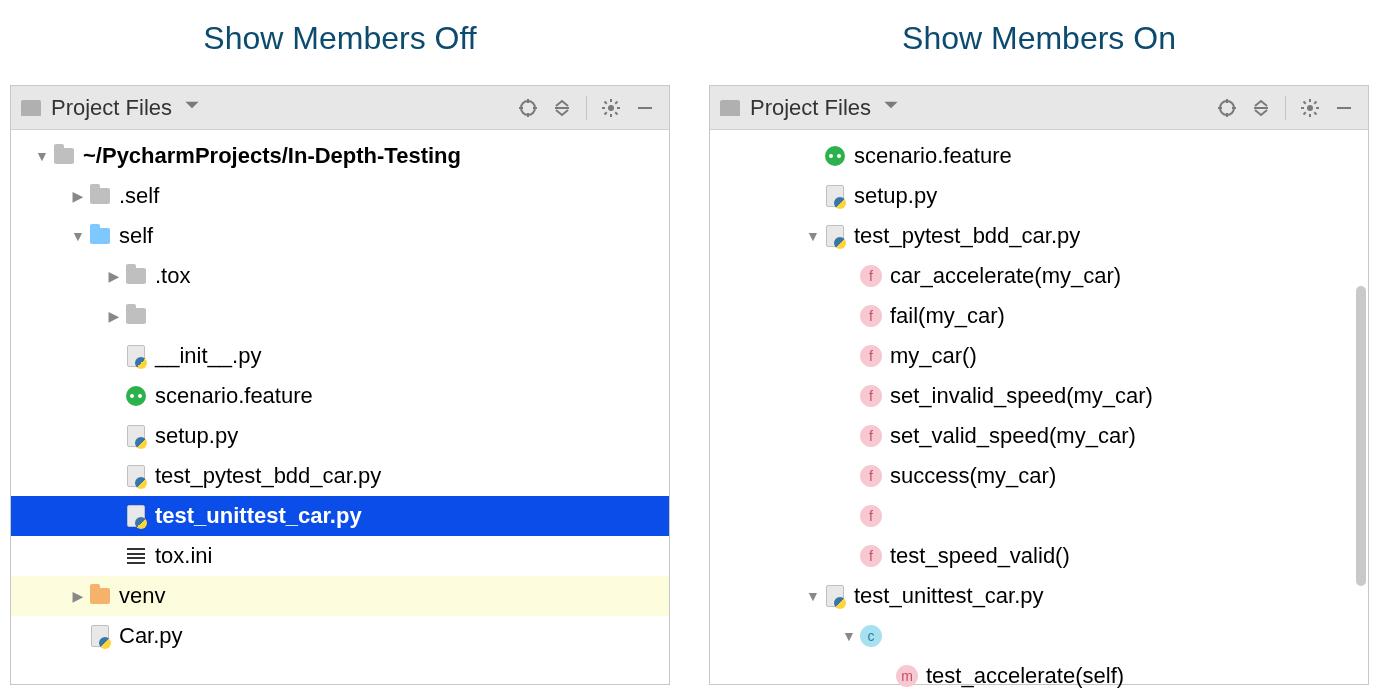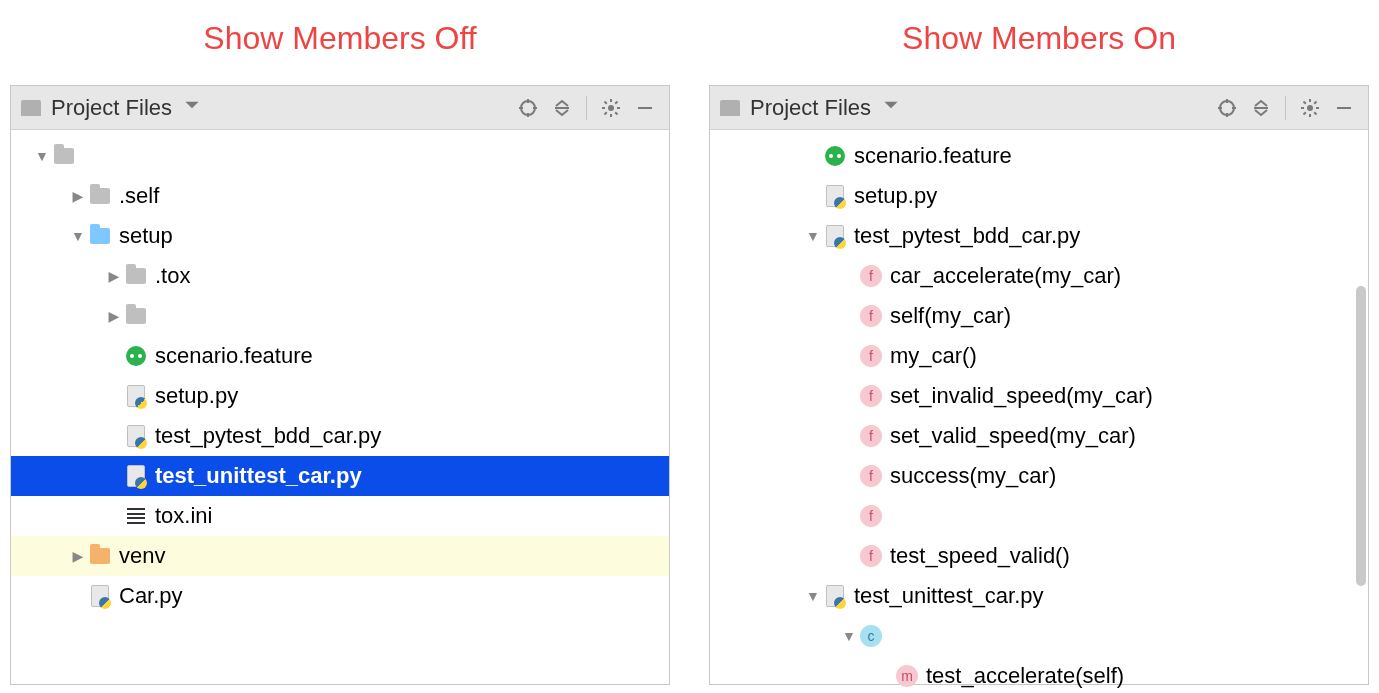--- a/index.html
+++ b/index.html
@@ -9,21 +9,21 @@
     font-family: Arial, Helvetica, sans-serif;
     font-size: 22px;
     background: #fff;
     width: 1379px;
     height: 693px;
     position: relative;
   }
   .title {
     position: absolute;
     font-size: 32px;
-    color: #ef4444;
+    color: #0c4a6e;
     text-align: center;
     width: 660px;
   }
   .title-left { left: 10px; top: 20px; }
   .title-right { left: 709px; top: 20px; text-align: center; }
   .panel {
     position: absolute;
     border: 1px solid #c8c8c8;
     background: #fff;
   }
@@ -213,51 +213,60 @@
     </span>
   </div>
 
   <div class="tree">
     <div class="row bold">
       <span class="indent in1"></span>
         <span class="arrow">▼</span>
       <span class="file-icon">
           <span class="ic-folder-grey"></span>
         </span>
+      <span>~/PycharmProjects/In-Depth-Testing</span>
     </div>
     <div class="row">
       <span class="indent in2"></span>
         <span class="arrow">▶</span>
       <span class="file-icon">
           <span class="ic-folder-grey"></span>
         </span>
       <span>.self</span>
     </div>
     <div class="row">
       <span class="indent in2"></span>
         <span class="arrow">▼</span>
       <span class="file-icon">
           <span class="ic-folder-blue"></span>
         </span>
-      <span>setup</span>
+      <span>self</span>
     </div>
     <div class="row">
       <span class="indent in3"></span>
         <span class="arrow">▶</span>
       <span class="file-icon">
           <span class="ic-folder-grey"></span>
         </span>
       <span>.tox</span>
     </div>
     <div class="row">
       <span class="indent in3"></span>
         <span class="arrow">▶</span>
       <span class="file-icon">
           <span class="ic-folder-grey"></span>
         </span>
+    </div>
+    <div class="row">
+      <span class="indent in3"></span>
+        <span class="arrow none">▶</span>
+      <span class="file-icon">
+          <span class="ic-py"></span>
+        </span>
+      <span>__init__.py</span>
     </div>
     <div class="row">
       <span class="indent in3"></span>
         <span class="arrow none">▶</span>
       <span class="file-icon">
           <span class="ic-feature"></span>
         </span>
       <span>scenario.feature</span>
     </div>
     <div class="row">
@@ -393,21 +402,21 @@
     <div class="row">
       <span class="indent in4"></span>
         <span class="arrow none">▶</span>
       <span class="badge f">f</span>
       <span>car_accelerate(my_car)</span>
     </div>
     <div class="row">
       <span class="indent in4"></span>
         <span class="arrow none">▶</span>
       <span class="badge f">f</span>
-      <span>self(my_car)</span>
+      <span>fail(my_car)</span>
     </div>
     <div class="row">
       <span class="indent in4"></span>
         <span class="arrow none">▶</span>
       <span class="badge f">f</span>
       <span>my_car()</span>
     </div>
     <div class="row">
       <span class="indent in4"></span>
         <span class="arrow none">▶</span>

